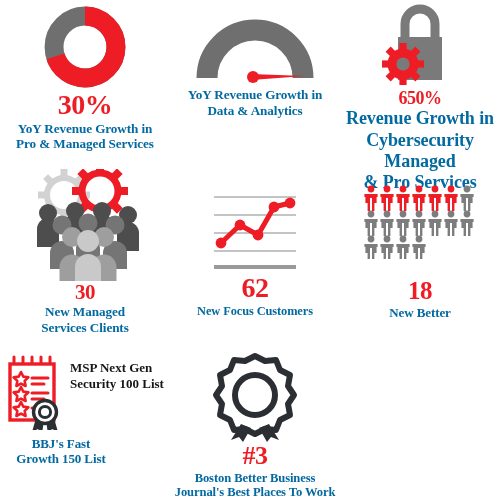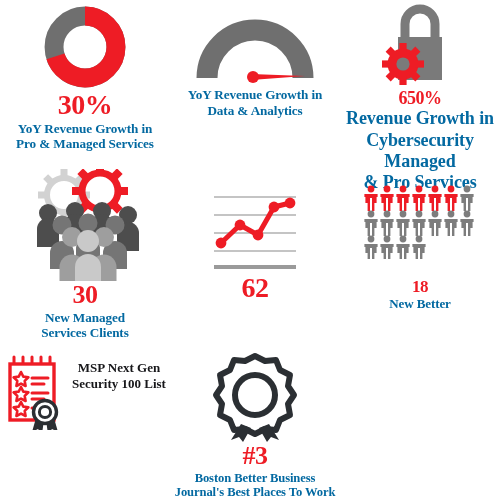--- a/index.html
+++ b/index.html
@@ -55,25 +55,25 @@
     text-align: center;
     letter-spacing: -0.1px;
     white-space: pre-line;
     margin-top: 1px;
   }
   
   .cell-donut .stat-value { font-size: 28px; }
   .cell-gauge .stat-value { font-size: 28px; }
   .cell-lock  .stat-value { font-size: 18px; }
 
-  .cell-people .stat-value { font-size: 26px; }
+  .cell-people .stat-value { font-size: 21px; }
   .cell-rocket .stat-value { font-size: 27px; }
   .cell-chart  .stat-value { font-size: 28px; }
 
-  .cell-hires .stat-value { font-size: 17px; margin-top: 19px; }
+  .cell-hires .stat-value { font-size: 25px; margin-top: 19px; }
   .cell-award .stat-value { font-size: 26px; }
 
   .cell-hires .stat-caption { font-size: 13px; }
   .cell-award .stat-caption { font-size: 12.6px; }
   .cell-chart .stat-caption { font-size: 12.4px; }
   .cell-lock  .stat-caption { font-size: 18px; }
 
   
   .cell-cert {
     justify-content: flex-start;
@@ -84,21 +84,20 @@
     align-items: flex-start;
     justify-content: center;
     width: 100%;
   }
   .cert-title {
     color: #17171a;
     font-family: "Liberation Serif", serif;
     font-weight: bold;
     font-size: 13px;
     line-height: 1.22;
-    text-align: center;
     white-space: pre-line;
     margin-left: 2px;
     margin-top: 6px;
     width: 108px;
   }
   .cell-cert .stat-caption {
     margin-top: 6px;
     margin-right: 48px;
     font-size: 13px;
   }
@@ -262,20 +261,21 @@
         <g fill="#ee1c25">
           <circle cx="9" cy="52" r="5.4"></circle>
           <circle cx="28" cy="34" r="5.4"></circle>
           <circle cx="46" cy="44" r="5.4"></circle>
           <circle cx="62" cy="16" r="5.4"></circle>
           <circle cx="78" cy="12" r="5.4"></circle>
         </g>
       </svg>
     </div>
     <div class="stat-value">62</div>
+    <div class="stat-caption">New Focus Customers</div>
   </div>
 
   <div class="cell cell-hires">
     <div class="icon-wrap" style="margin-top:12px;">
       <svg width="116" height="78" viewBox="0 0 116 78" aria-hidden="true">
         <defs>
           <g id="pic-person">
             <circle cx="0" cy="0" r="3.4"></circle>
             <path d="M-5.6 6 L-5.6 14 L-3.4 14 L-3.4 22 L-1 22 L-1 9 L1 9 L1 22 L3.4 22 L3.4 14 L5.6 14 L5.6 6 Z"></path>
             <rect x="-6.6" y="5" width="13.2" height="3"></rect>
@@ -348,20 +348,22 @@
             <path d="M-9 6 L-13 20 L-7 17 L-3 22 L-1 8 Z" fill="#2b2f33"></path>
             <path d="M9 6 L13 20 L7 17 L3 22 L1 8 Z" fill="#2b2f33"></path>
             <circle cx="0" cy="0" r="11.5" fill="#ffffff" stroke="#2b2f33" stroke-width="3.4"></circle>
             <circle cx="0" cy="0" r="5.6" fill="#ffffff" stroke="#2b2f33" stroke-width="3"></circle>
           </g>
         </svg>
       </div>
       <div class="cert-title">MSP Next Gen
 Security 100 List</div>
     </div>
+    <div class="stat-caption">BBJ's Fast
+Growth 150 List</div>
   </div>
 
   <div class="cell cell-award">
     <div class="icon-wrap" style="margin-top:6px;">
       <svg width="92" height="92" viewBox="0 0 92 92" aria-hidden="true">
         <g fill="none" stroke="#2b2f33" stroke-width="6" stroke-linejoin="round">
           <path d="M46 6
                    L56 11 L67 10 L71 20 L81 25 L79 36 L85 45
                    L79 54 L81 65 L71 70 L67 80 L56 79 L46 84
                    L36 79 L25 80 L21 70 L11 65 L13 54 L7 45

